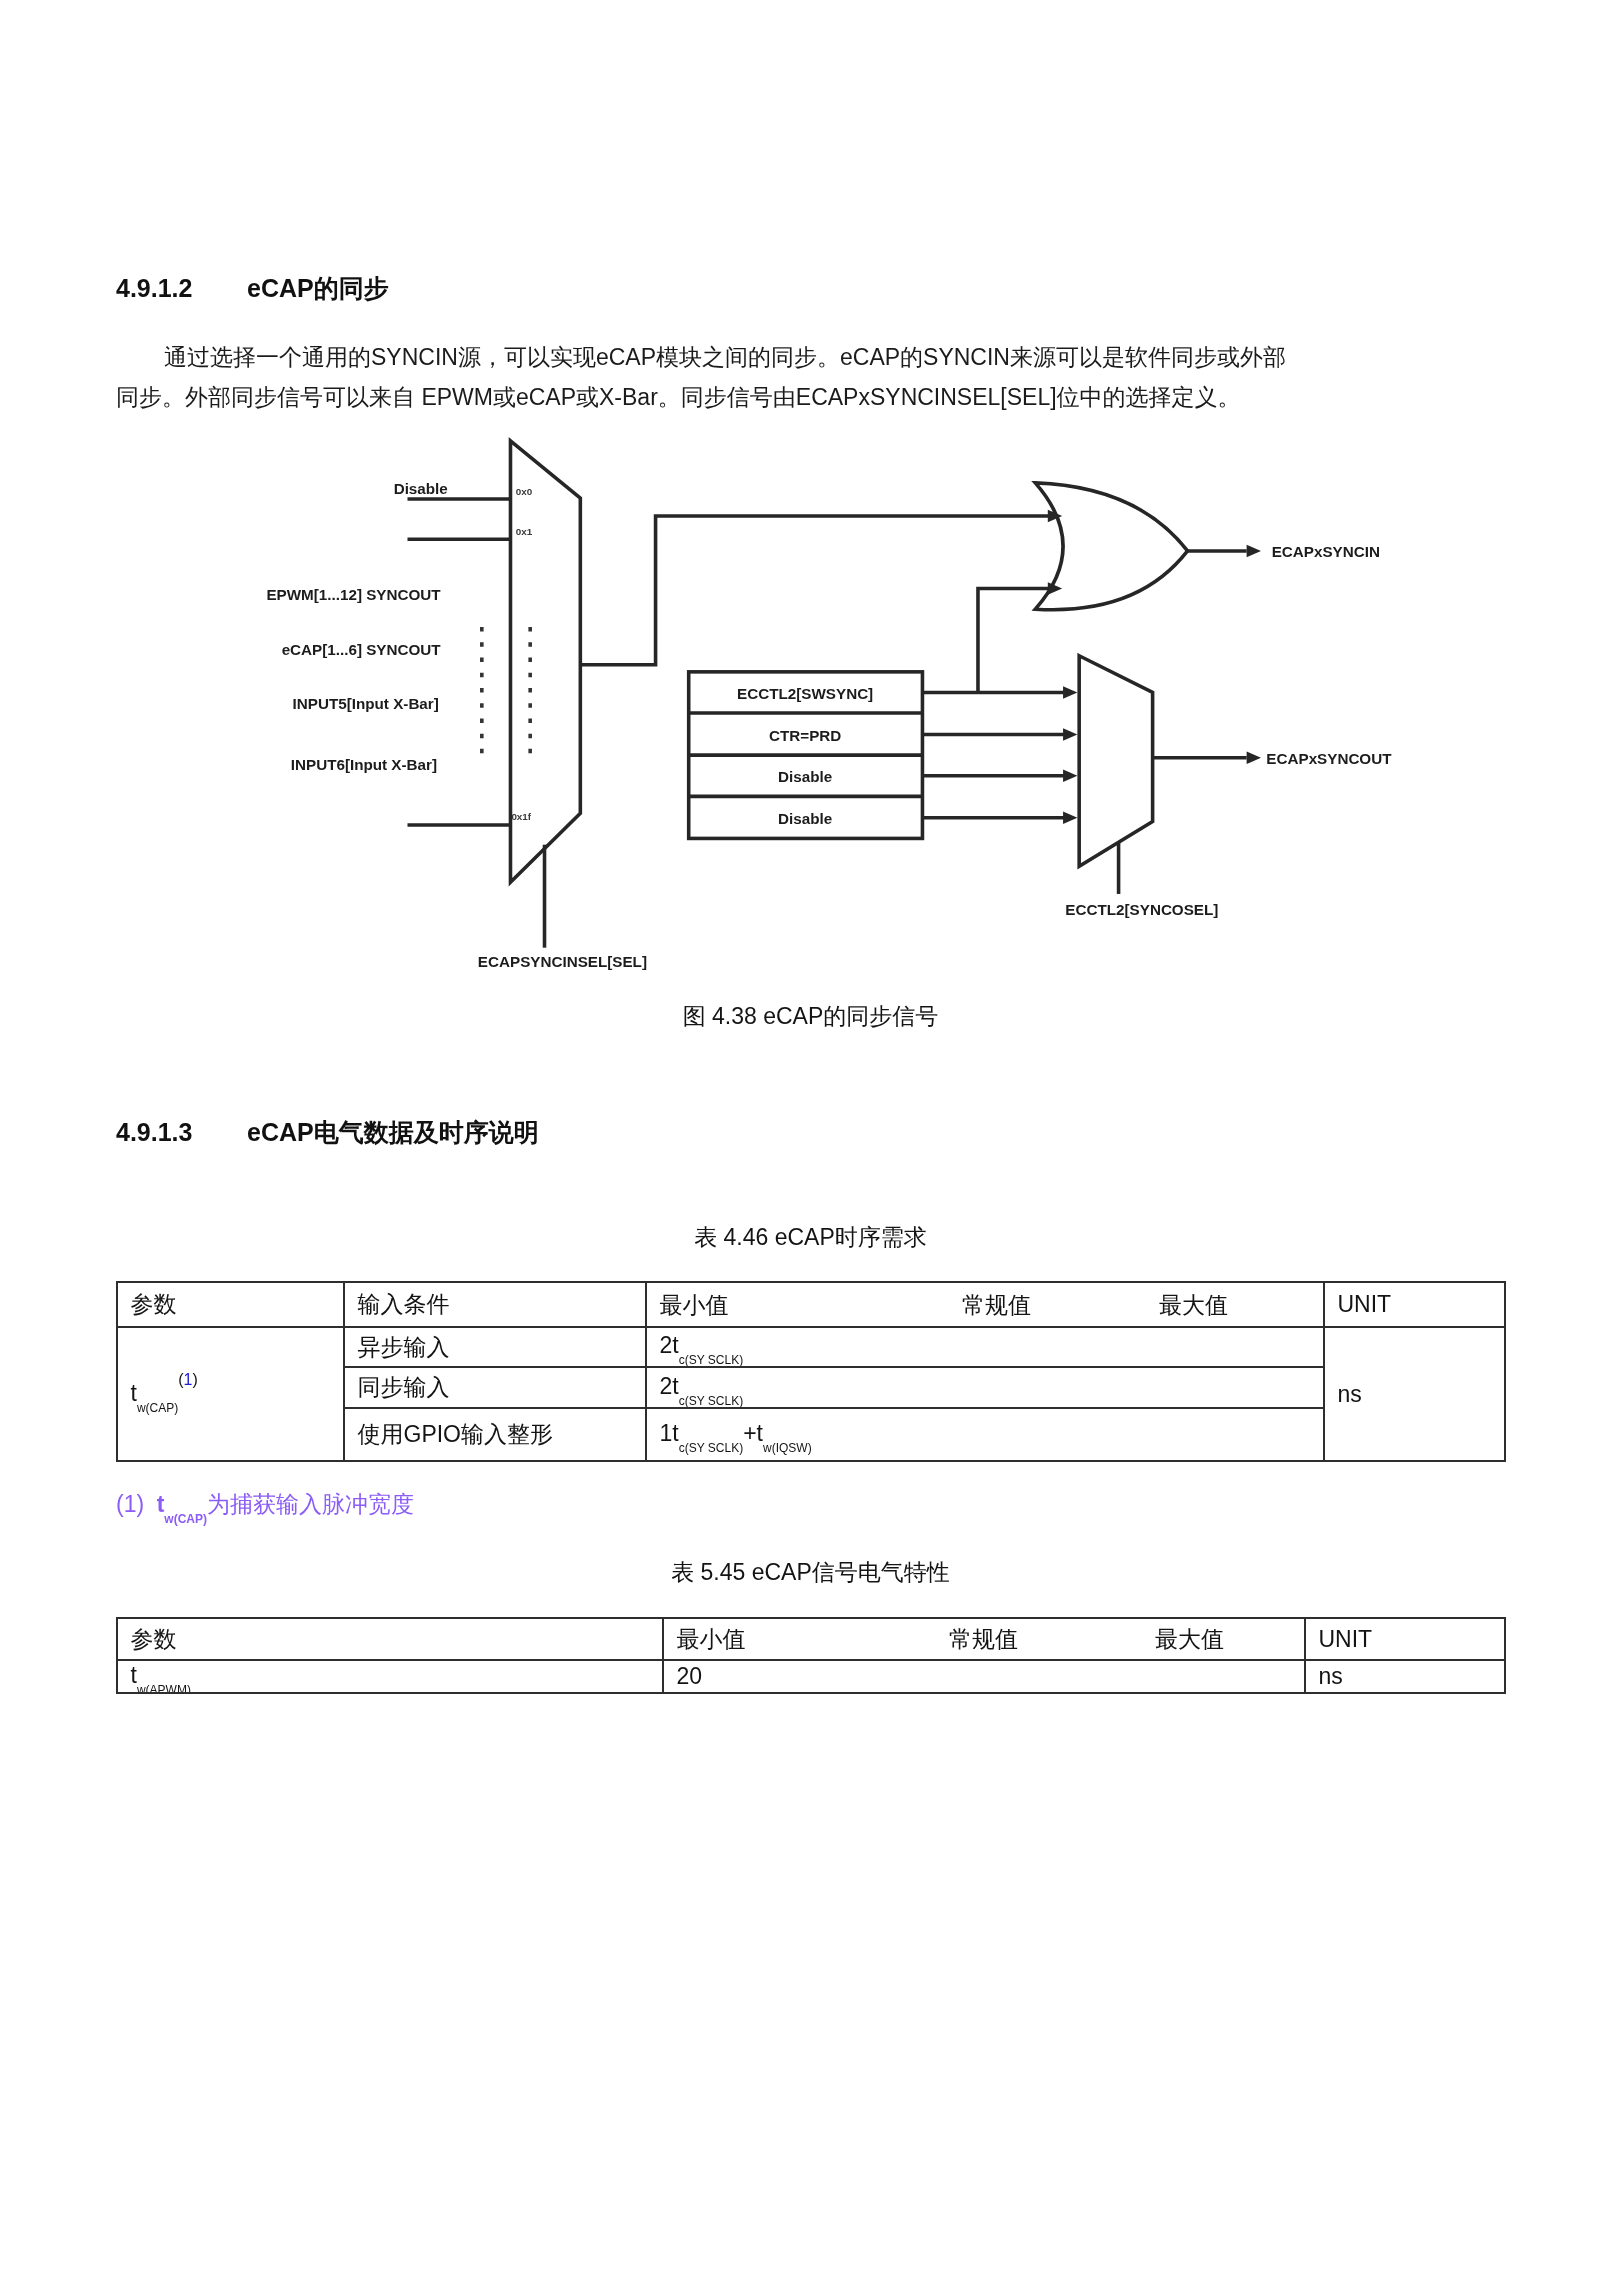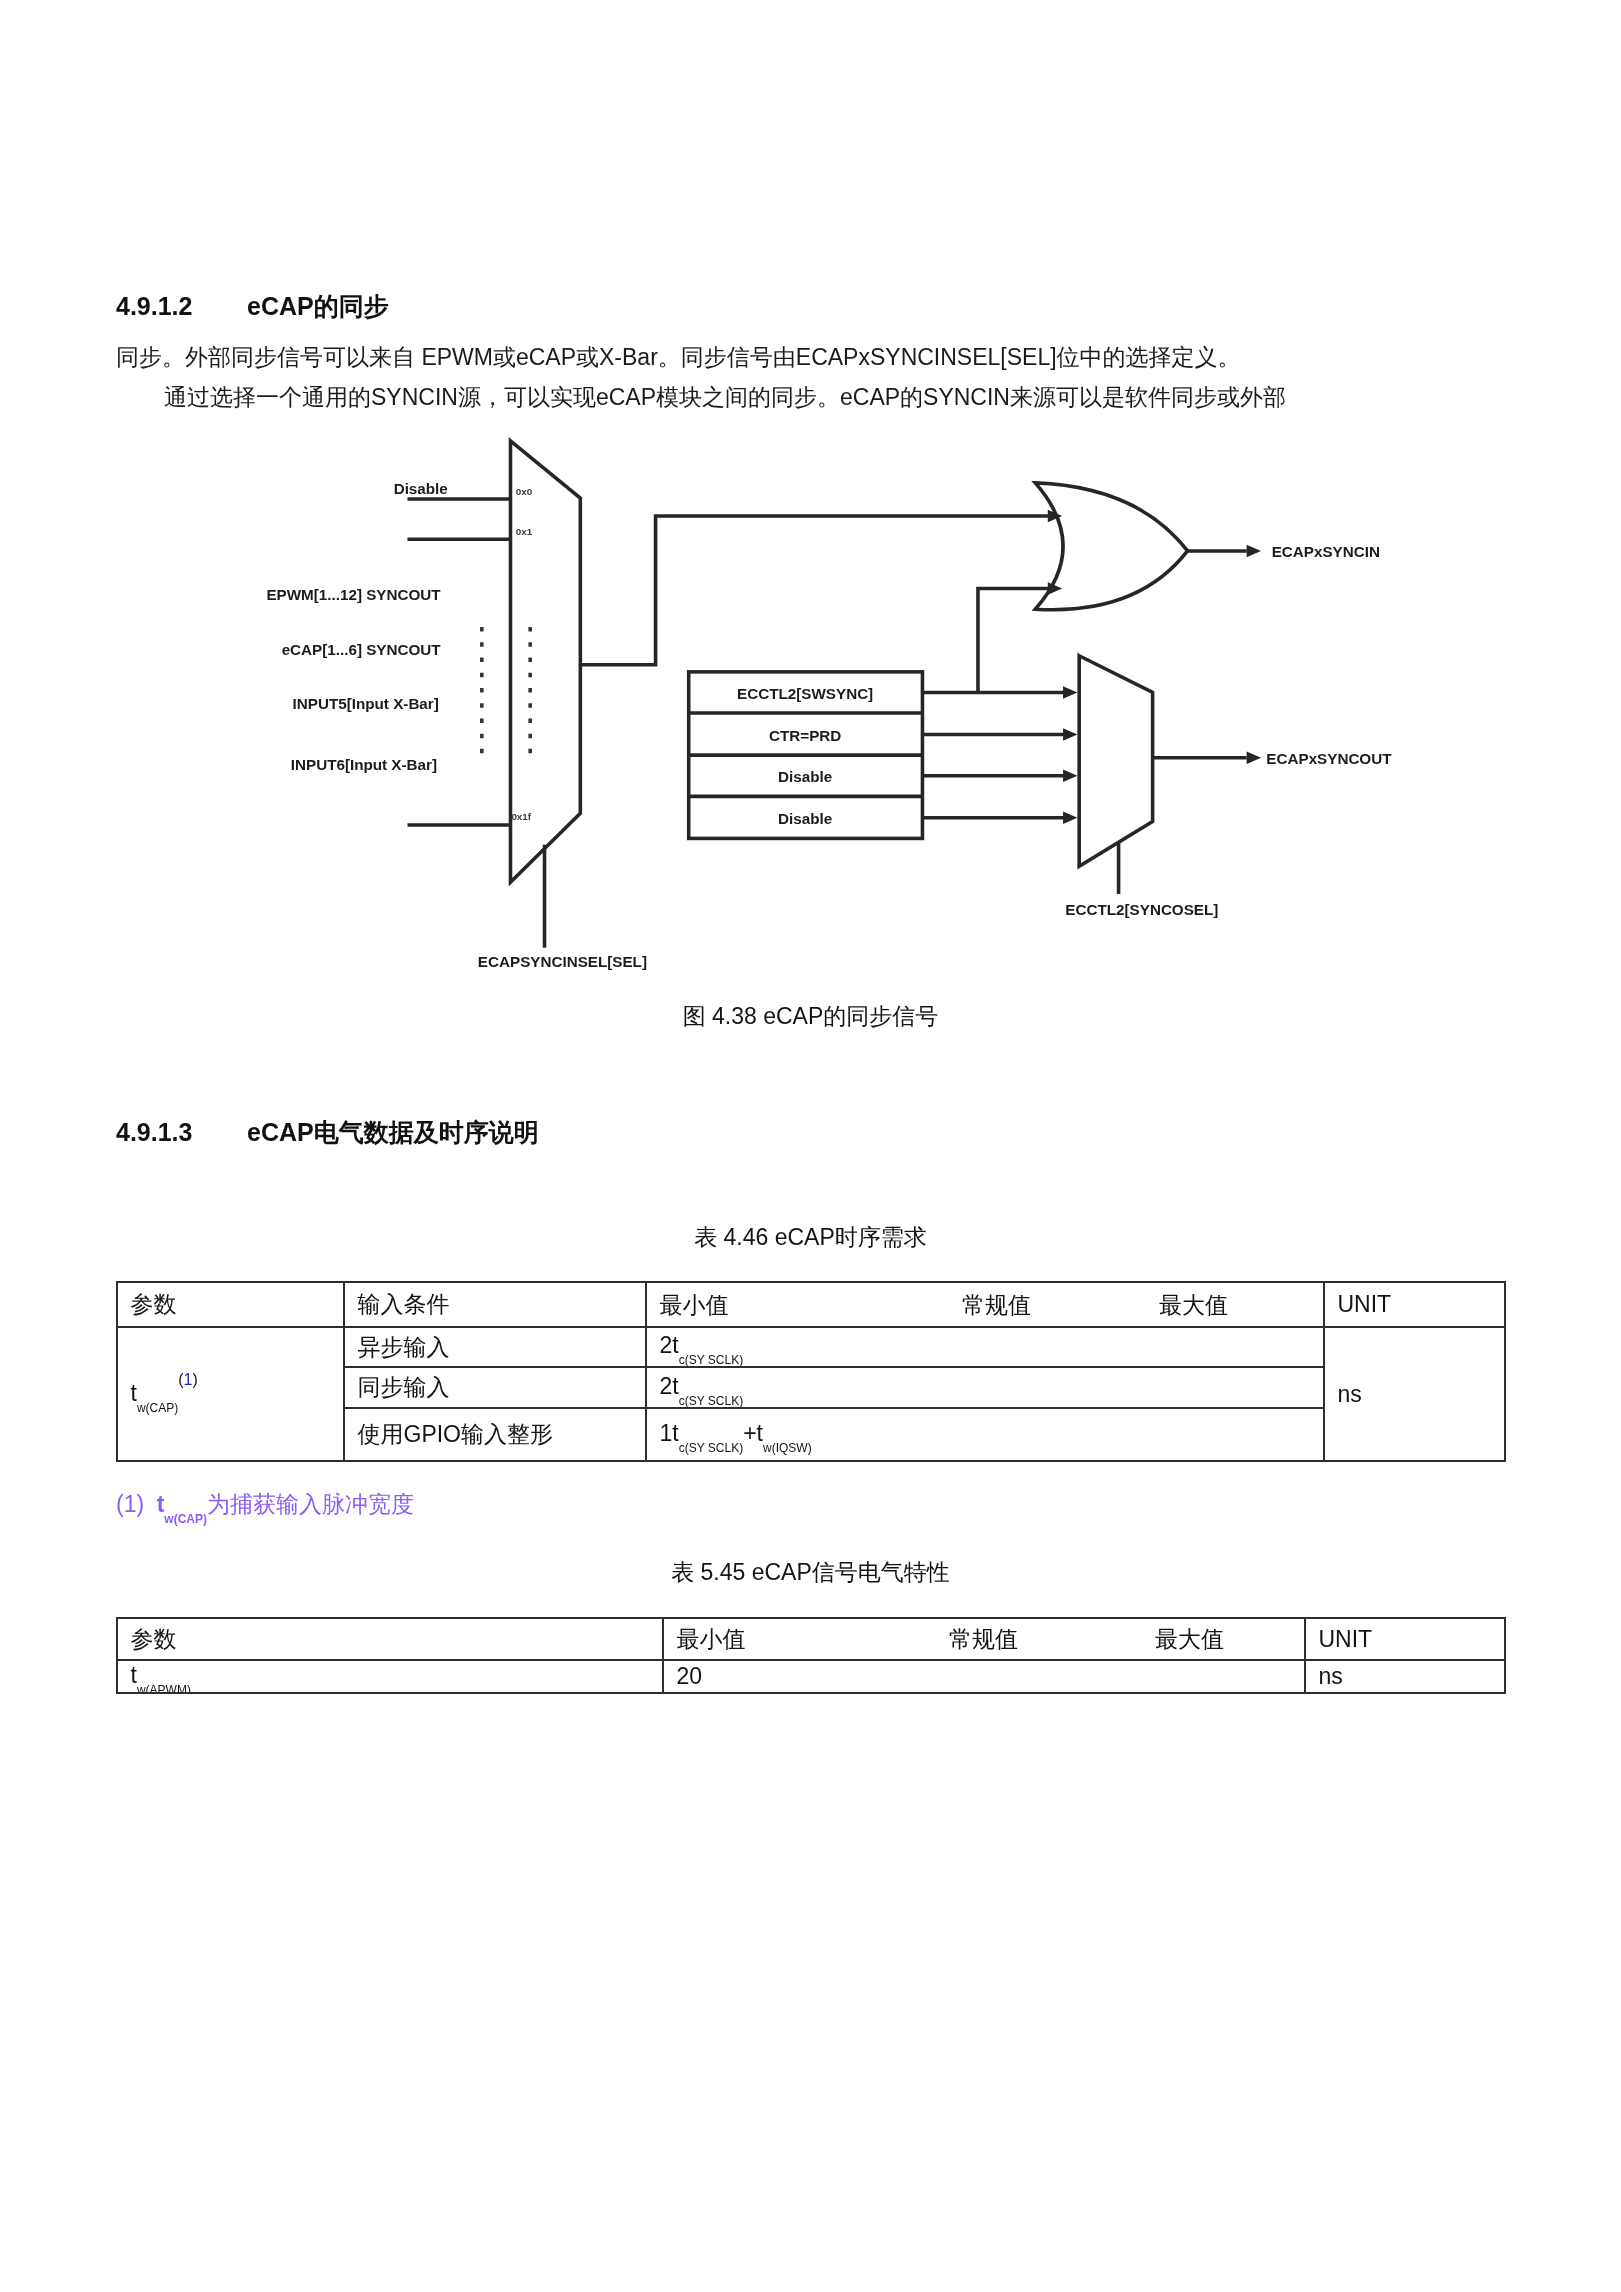--- a/index.html
+++ b/index.html
@@ -37,28 +37,28 @@
   .blue{color:#2020d8;}
   .footnote{position:absolute;left:116px;top:1489px;font-size:23px;color:#8b5cf6;}
   .footnote .fmark{margin-right:12.5px;}
   .fbold{font-weight:600;}
 </style>
 </head>
 <body>
 
 <div class="page">
 
-  <div class="heading" style="top:290px">
+  <div class="heading" style="top:272px">
     <span class="hnum">4.9.1.2</span>
     <span class="htitle">eCAP的同步</span>
   </div>
 
   <div class="para">
+    <div class="pline indent">通过选择一个通用的SYNCIN源，可以实现eCAP模块之间的同步。eCAP的SYNCIN来源可以是软件同步或外部</div>
     <div class="pline">同步。外部同步信号可以来自 EPWM或eCAP或X-Bar。同步信号由ECAPxSYNCINSEL[SEL]位中的选择定义。</div>
-    <div class="pline indent">通过选择一个通用的SYNCIN源，可以实现eCAP模块之间的同步。eCAP的SYNCIN来源可以是软件同步或外部</div>
   </div>
 
   <svg class="diagram" viewBox="0 480 1810 700">
 
     <path class="dshape" d="M 1156 539 Q 1270 543 1326 615 Q 1270 687 1156 680 Q 1218 610 1156 539 Z"></path>
 
     <polygon class="dshape" points="570,492 648,556 648,908 570,985"></polygon>
 
     <polygon class="dshape" points="1205,732 1287,773 1287,917 1205,967"></polygon>
 

